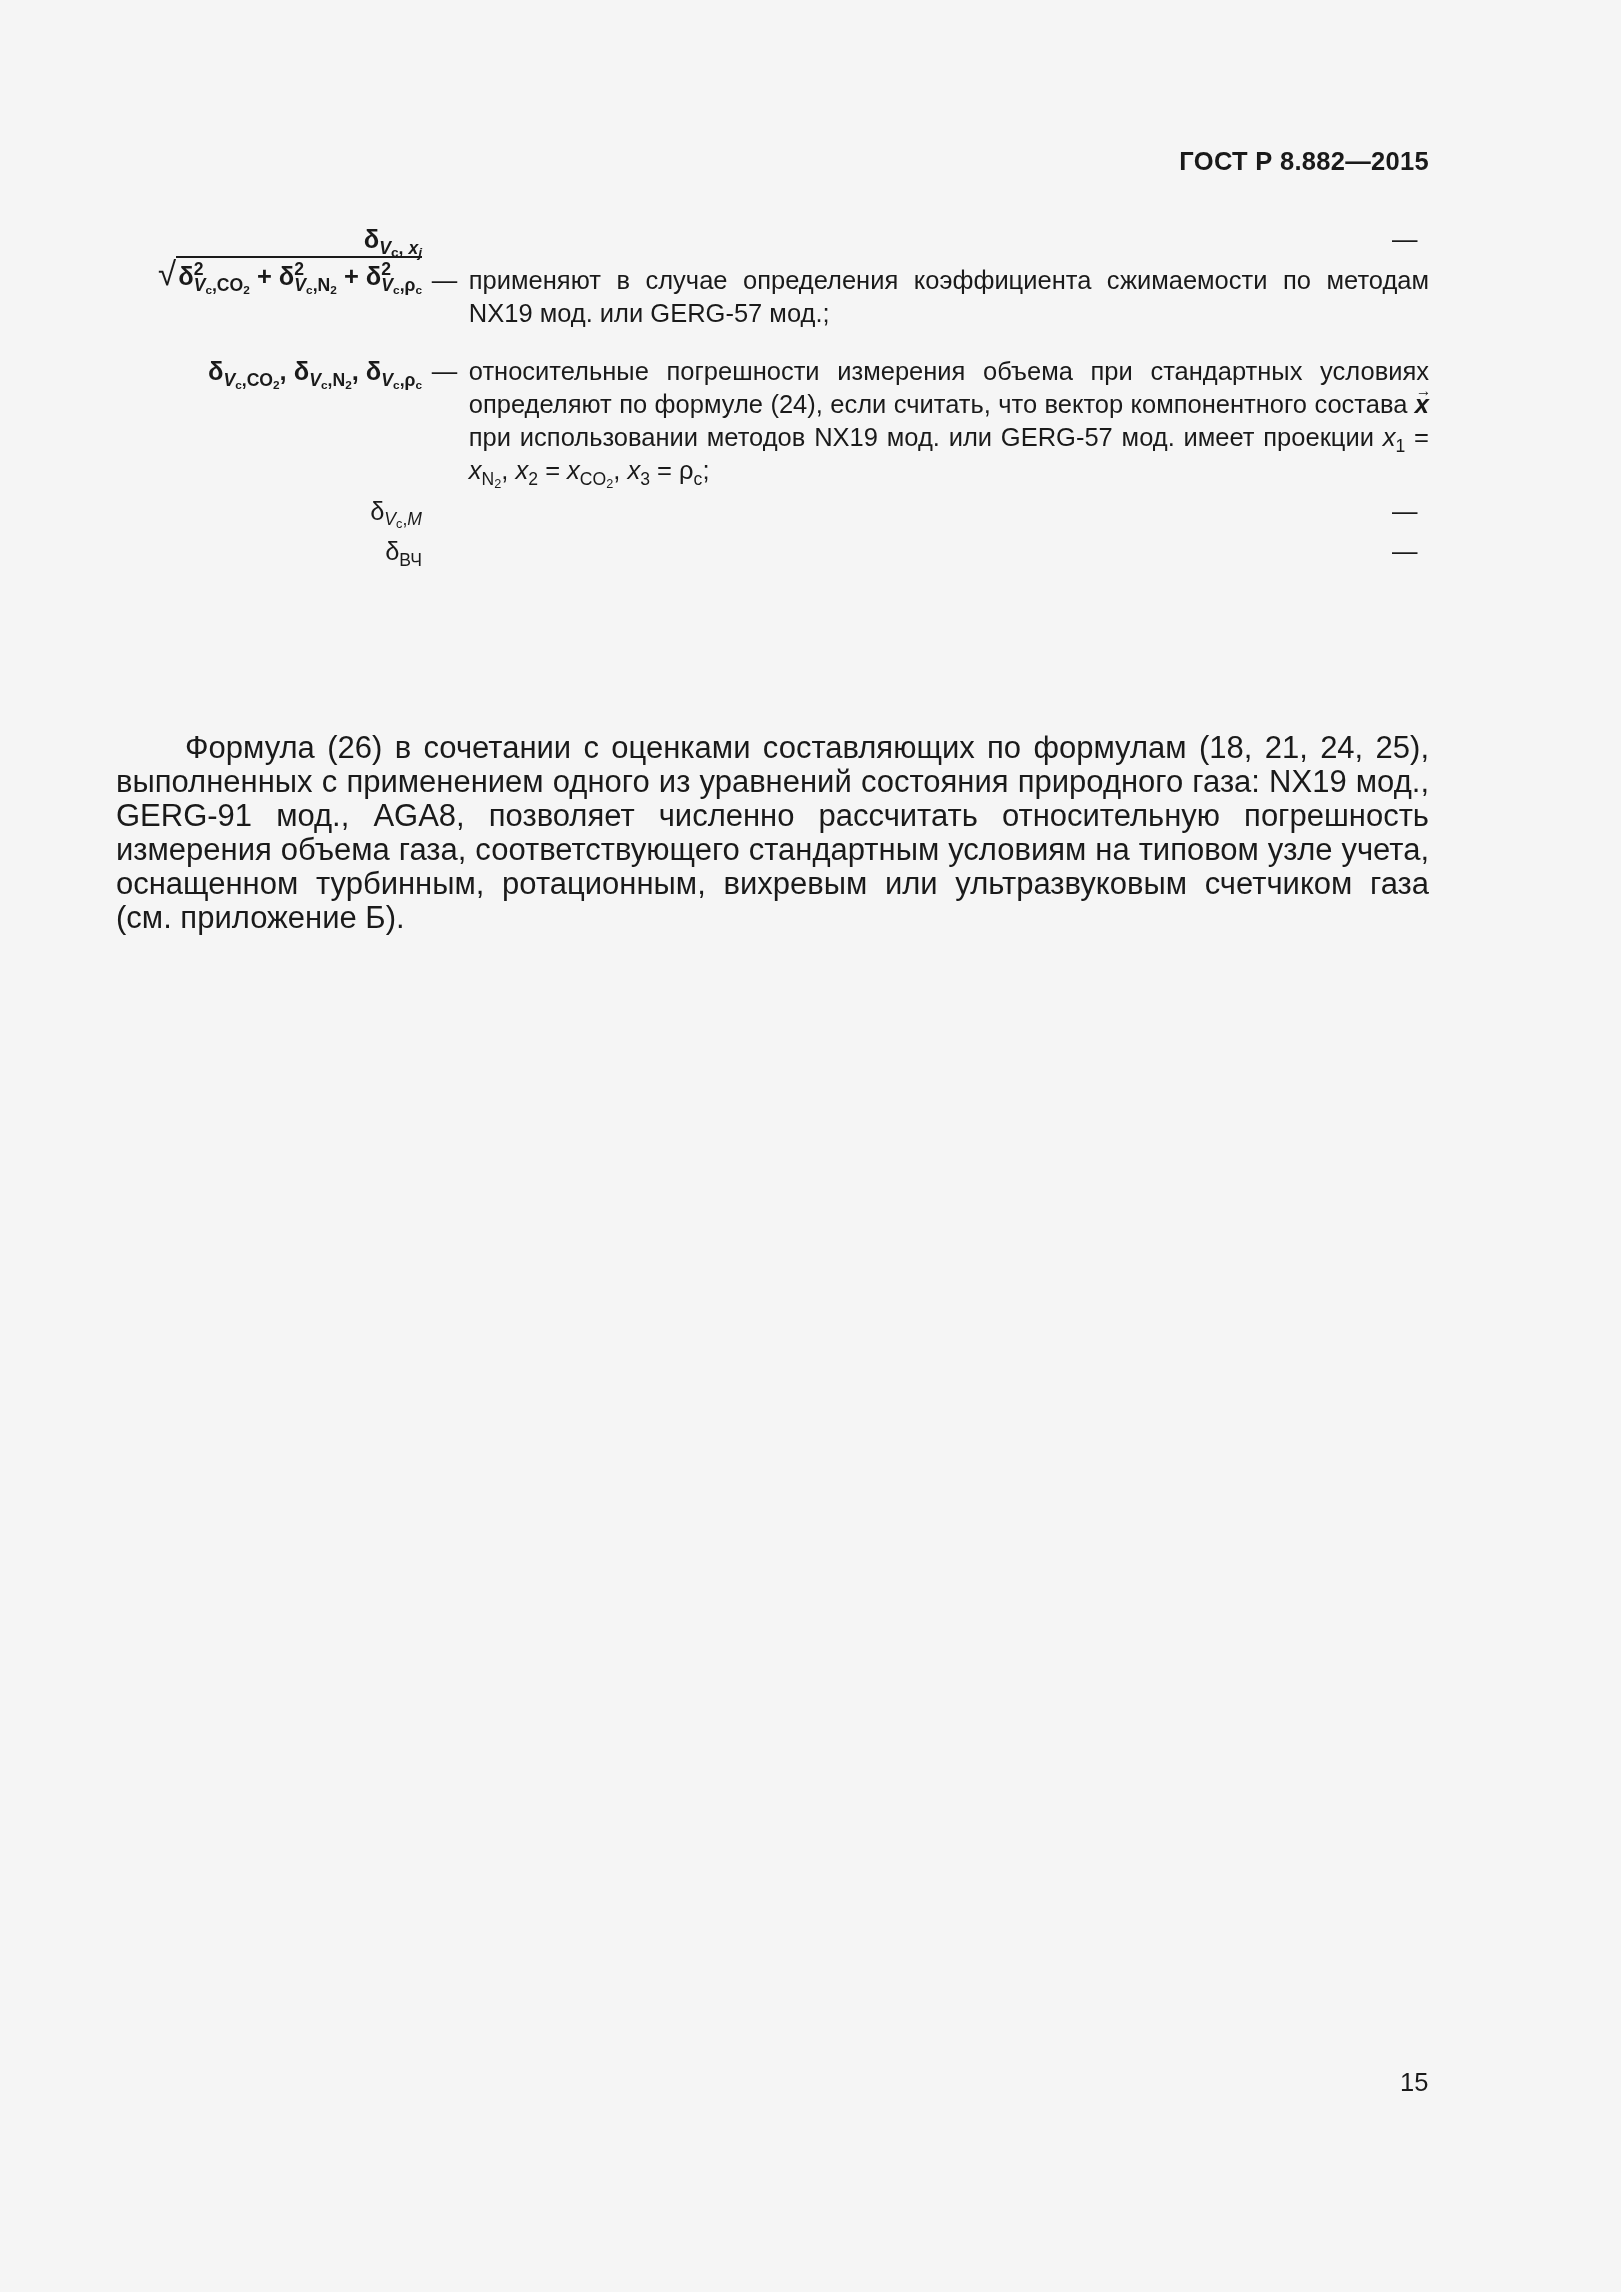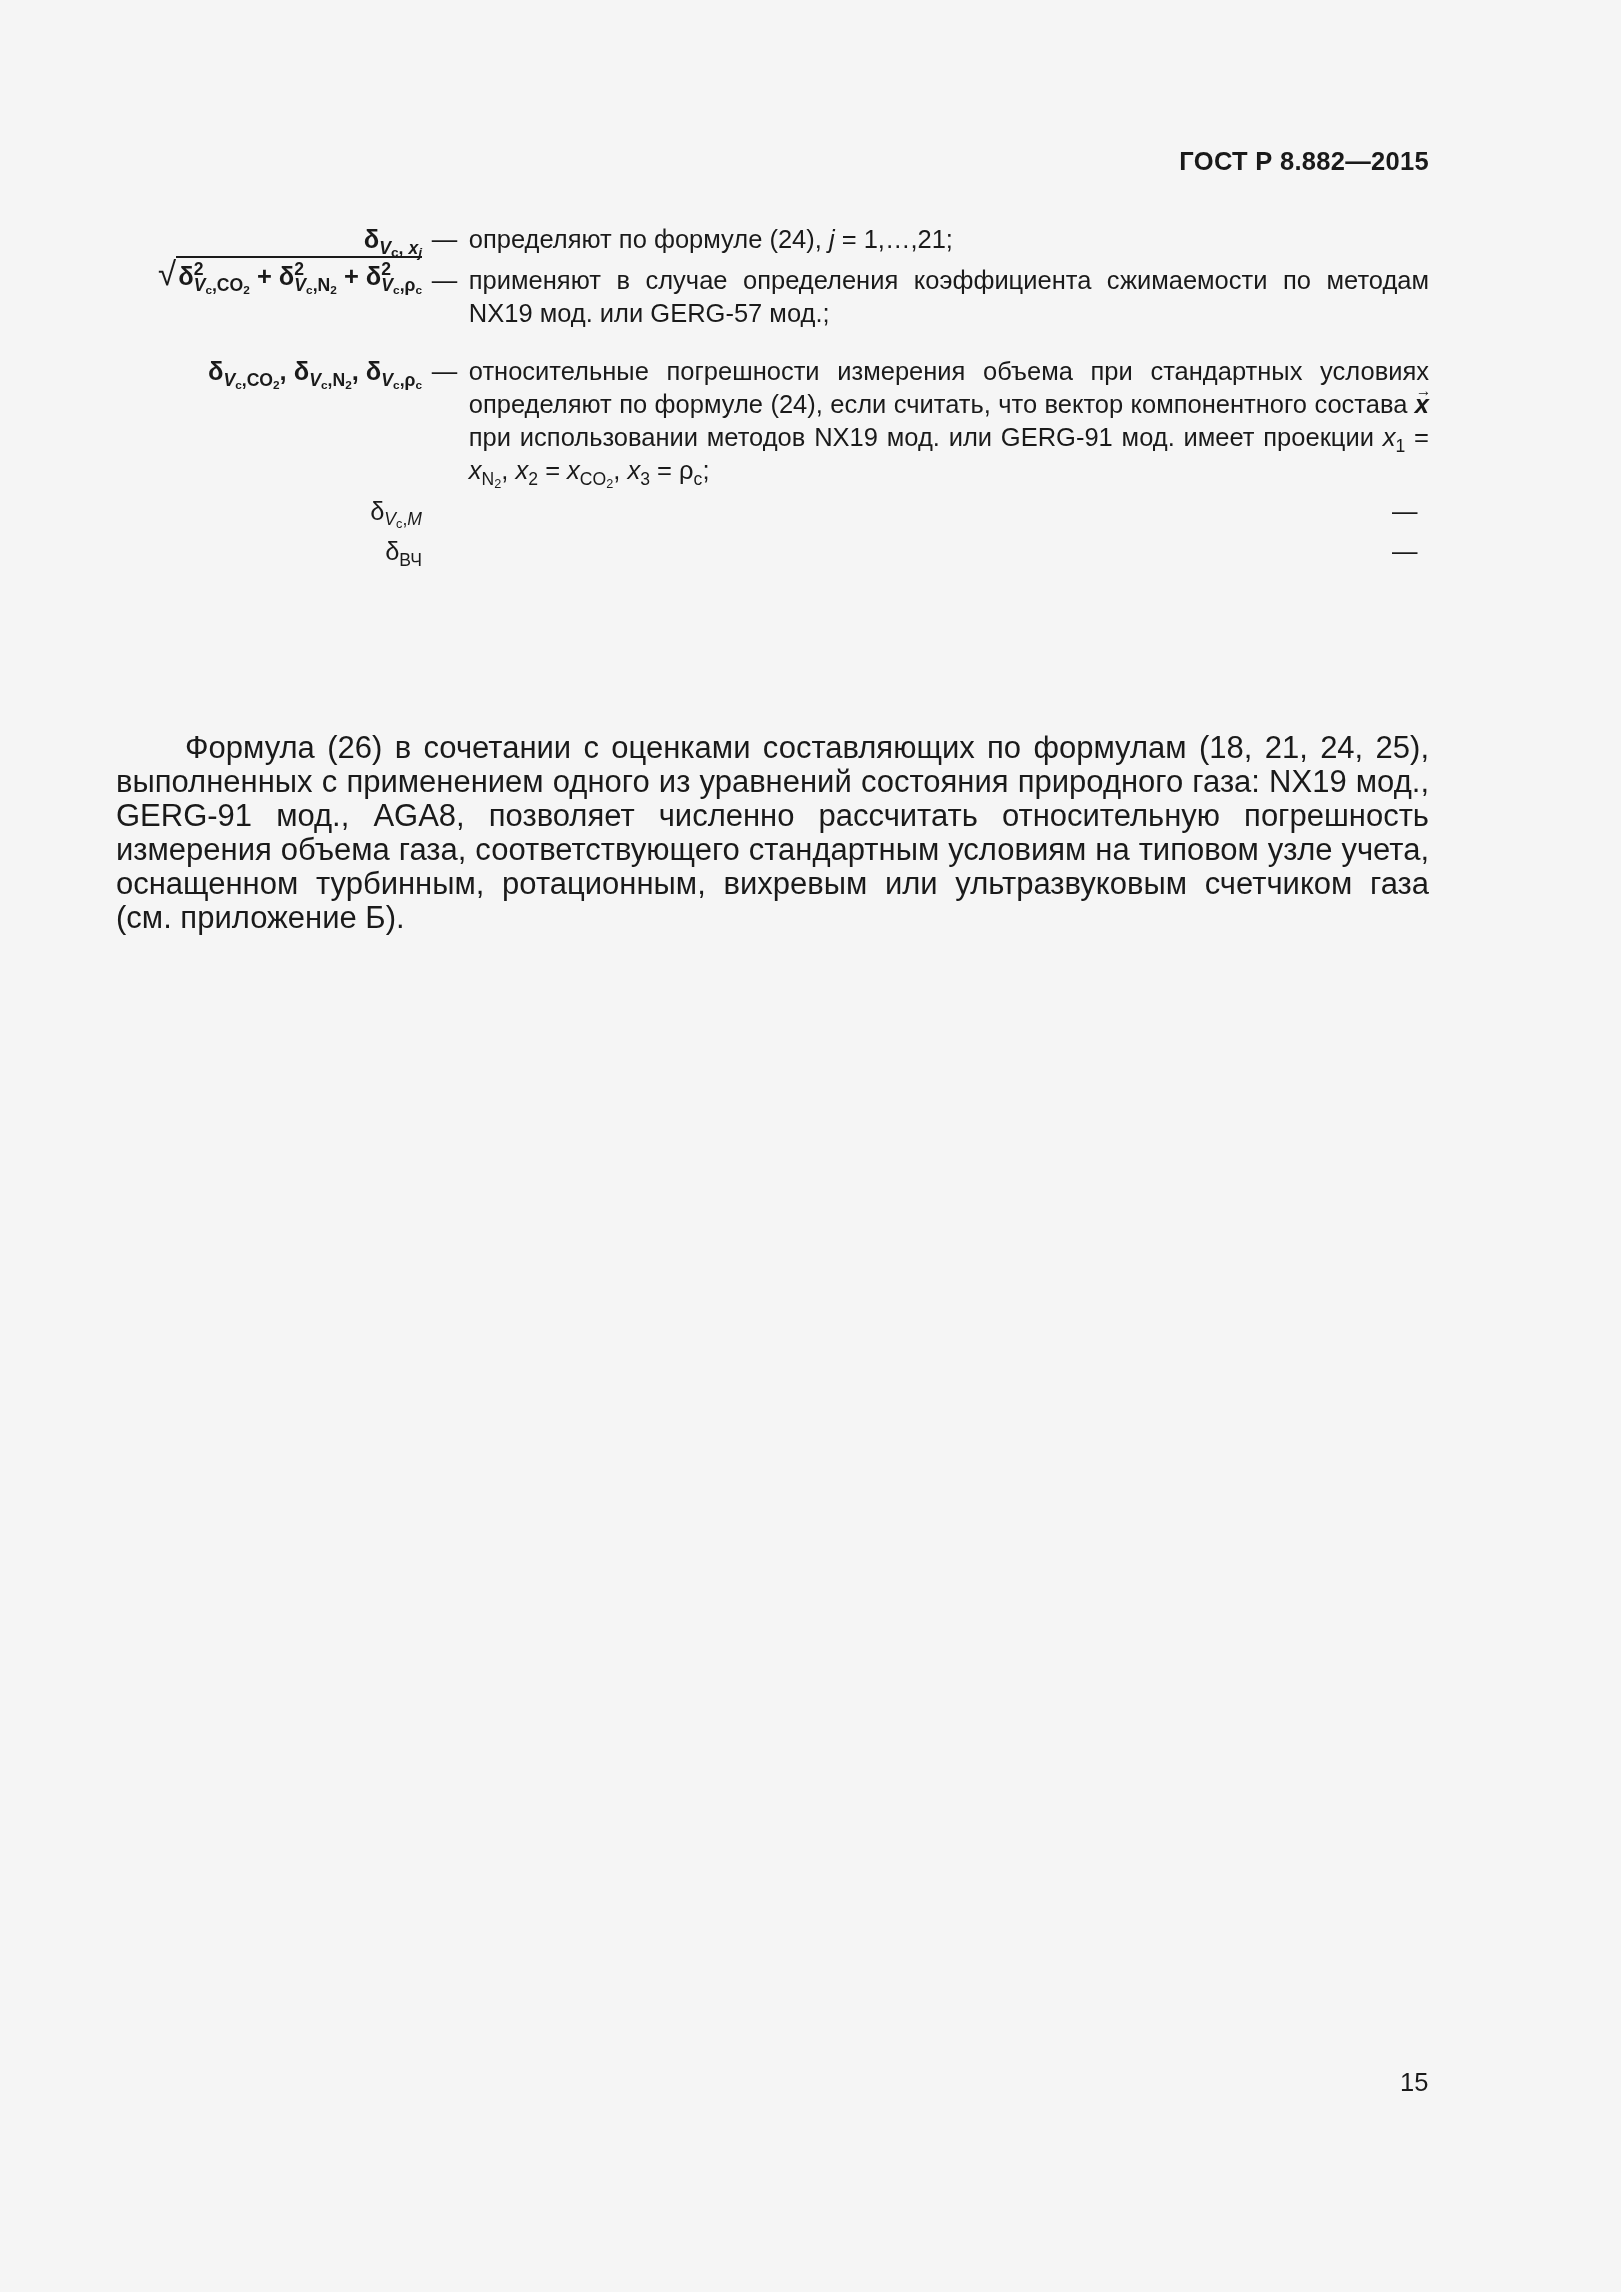--- a/index.html
+++ b/index.html
@@ -44,21 +44,20 @@
 
 <div class="header">ГОСТ Р 8.882—2015</div>
 
 <div class="defs">
 
   <div class="def">
     <div class="sym">
       <span class="bold">δ<sub><i>V</i><sub style="font-size:13.7px;vertical-align:-2.9px">c</sub>, <i>x<sub style="font-size:13.7px;vertical-align:-2.9px">j</sub></i></sub></span>
     </div>
     <div class="dash">—</div>
-    <div class="text">определяют по формуле (24), <i>j</i> = 1,…,21;</div>
   </div>
 
   <div class="def" style="margin-top:5.9px;">
     <div class="sym" style="margin-top:-9.8px;">
       <span class="sqrt">
         <span class="rad">√</span>
         <span class="under">δ<sup>2</sup><sub style="margin-left:-9.8px"><i>V</i><sub style="font-size:11.8px;vertical-align:-2.9px">c</sub>,CO<sub style="font-size:11.8px;vertical-align:-2.9px">2</sub></sub> + δ<sup>2</sup><sub style="margin-left:-9.8px"><i>V</i><sub style="font-size:11.8px;vertical-align:-2.9px">c</sub>,N<sub style="font-size:11.8px;vertical-align:-2.9px">2</sub></sub> + δ<sup>2</sup><sub style="margin-left:-9.8px"><i>V</i><sub style="font-size:11.8px;vertical-align:-2.9px">c</sub>,ρ<sub style="font-size:11.8px;vertical-align:-2.9px">c</sub></sub></span>
       </span>
     </div>
     <div class="dash">—</div>
@@ -66,21 +65,21 @@
   </div>
 
   <div class="def" style="margin-top:25px;">
     <div class="sym">
       <span class="bold">δ<sub><i>V</i><sub style="font-size:11.8px;vertical-align:-2.9px">c</sub>,CO<sub style="font-size:11.8px;vertical-align:-2.9px">2</sub></sub>, δ<sub><i>V</i><sub style="font-size:11.8px;vertical-align:-2.9px">c</sub>,N<sub style="font-size:11.8px;vertical-align:-2.9px">2</sub></sub>, δ<sub><i>V</i><sub style="font-size:11.8px;vertical-align:-2.9px">c</sub>,ρ<sub style="font-size:11.8px;vertical-align:-2.9px">c</sub></sub></span>
     </div>
     <div class="dash">—</div>
     <div class="text">
       <span>относительные погрешности измерения объема при стандартных условиях определяют по формуле (24), если считать, что вектор компонентного состава</span>
       <span class="vec">x</span>
-      <span>при использовании методов NX19 мод. или GERG-91 мод. имеет проекции</span>
+      <span>при использовании методов NX19 мод. или GERG-57 мод. имеет проекции</span>
       <span><i>x</i><sub>1</sub> = <i>x</i><sub>N<sub style="font-size:12.7px;vertical-align:-2.9px">2</sub></sub>, <i>x</i><sub>2</sub> = <i>x</i><sub>CO<sub style="font-size:12.7px;vertical-align:-2.9px">2</sub></sub>, <i>x</i><sub>3</sub> = ρ<sub>c</sub>;</span>
     </div>
   </div>
 
   <div class="def">
     <div class="sym">
       δ<sub><i>V</i><sub style="font-size:12.7px;vertical-align:-2.9px">c</sub>,<i>M</i></sub>
     </div>
     <div class="dash">—</div>
   </div>

